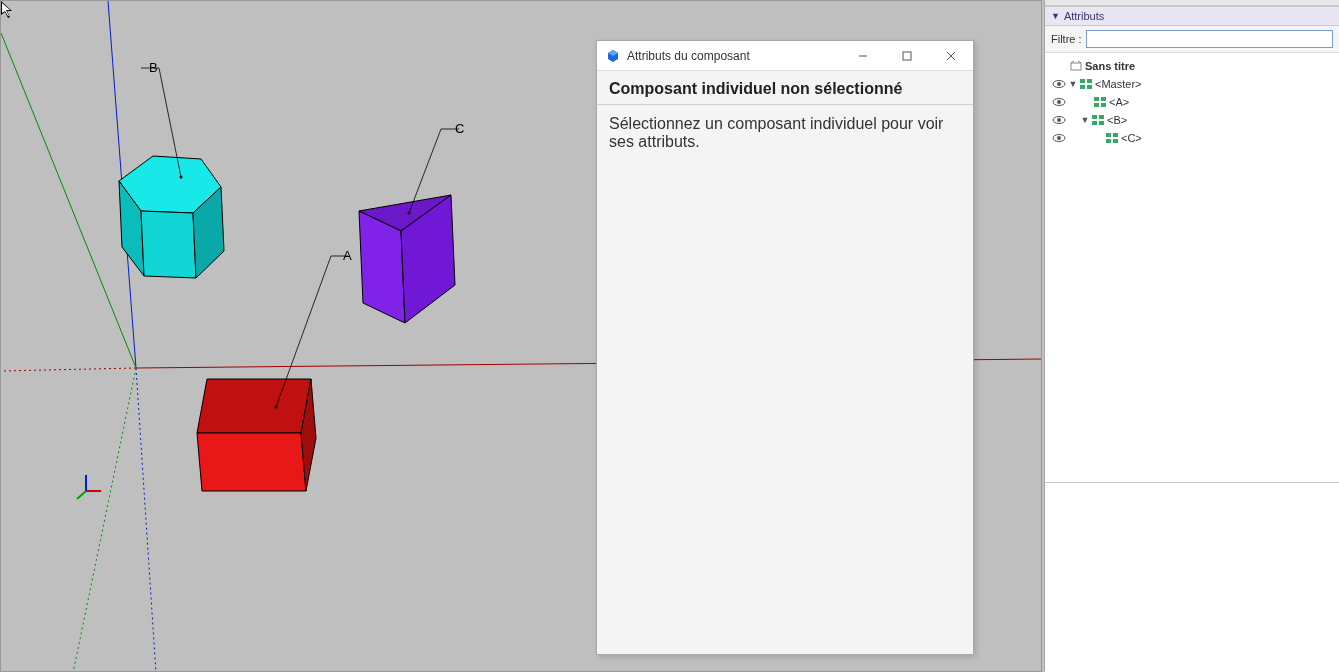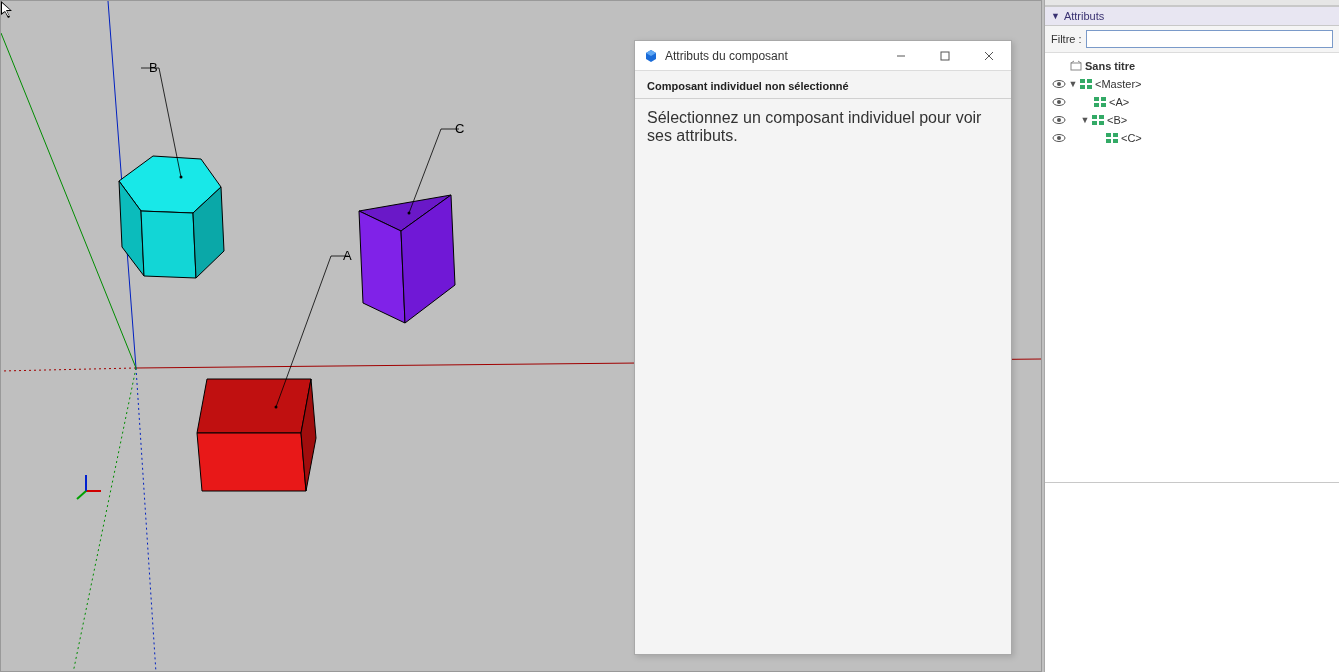--- a/index.html
+++ b/index.html
@@ -17,21 +17,21 @@
     position: absolute;
     left: 0; top: 0;
     width: 1042px; height: 672px;
     background: #bfbfbf;
     border: 1px solid #999;
     overflow: hidden;
   }
   .viewport svg { position: absolute; left:0; top:0; }
   .dialog {
     position: absolute;
-    left: 634px; top: 40px;
+    left: 596px; top: 40px;
     width: 378px; height: 615px;
     background: #fef9c3;
     border: 1px solid #a8a8a8;
     box-shadow: 2px 2px 6px rgba(0,0,0,0.15);
     display: flex;
     flex-direction: column;
   }
   .dialog-titlebar {
     height: 30px;
     background: #fff;
@@ -49,21 +49,21 @@
   }
   .dialog-titlebar .spacer { flex: 1; }
   .dialog-titlebar .winbtn {
     width: 44px; height: 30px;
     display: flex; align-items: center; justify-content: center;
     color: #555;
   }
   .dialog-header {
     padding: 9px 12px 6px 12px;
     font-weight: bold;
-    font-size: 11px;
+    font-size: 16px;
     color: #222;
     background: #f4f4f4;
     border-bottom: 1px solid #d0d0d0;
   }
   .dialog-body {
     padding: 10px 12px;
     font-size: 16px;
     color: #333;
     flex: 1;
     background: #f4f4f4;

